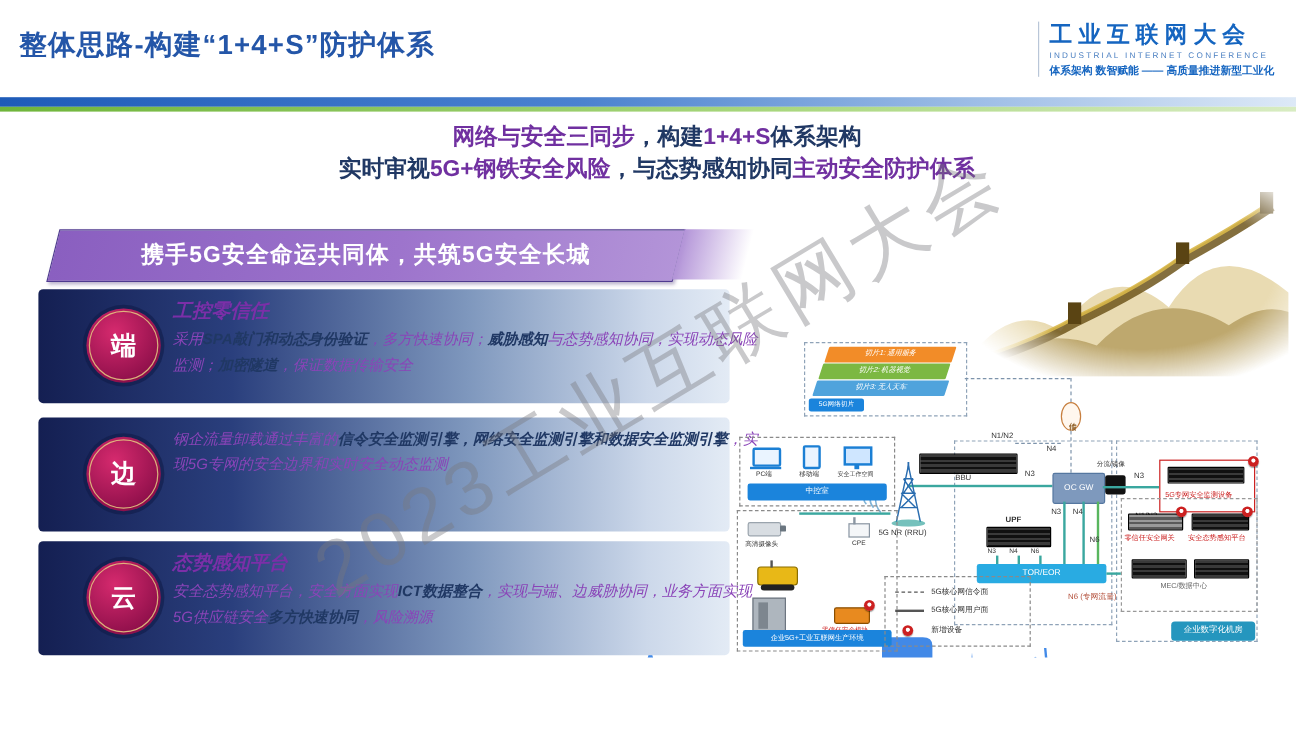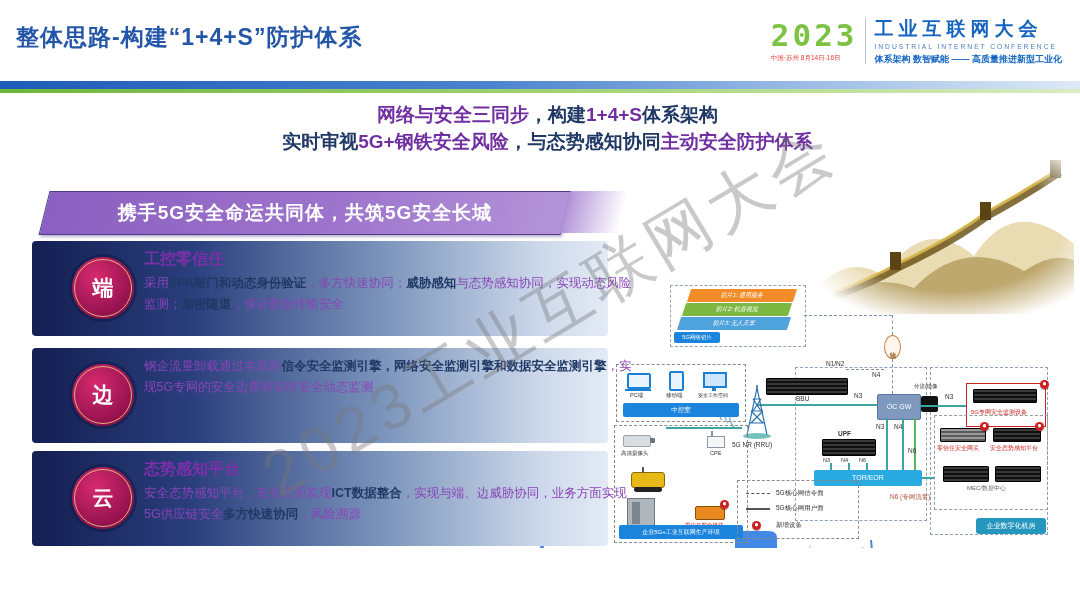--- a/index.html
+++ b/index.html
@@ -37,21 +37,21 @@
     text-align:center;line-height:42px;letter-spacing:1px;}
 
   
   .card{position:absolute;left:32px;width:576px;height:95px;border-radius:4px;z-index:2;
     background:linear-gradient(90deg,#141f52 0%,#2a3f7d 28%,#7e97bd 62%,#ccd8ea 88%,#e3ebf5 100%);}
   .badge{position:absolute;left:40px;top:16px;width:62px;height:62px;border-radius:50%;
     background:radial-gradient(circle at 38% 32%,#d62a6e,#8e0f4a 75%);
     box-shadow:0 0 0 3px rgba(15,25,70,.55);display:flex;align-items:center;justify-content:center;}
   .badge::after{content:"";position:absolute;inset:2px;border:1px solid rgba(230,205,130,.85);border-radius:50%;}
   .badge span{color:#fff;font-size:21px;font-weight:bold;}
-  .card-body{position:absolute;left:112px;top:8px;width:488px;}
+  .card-body{position:absolute;left:112px;top:8px;width:488px;font-style:italic;}
   .card-title{font-size:16px;font-weight:bold;color:#7b2fa8;margin-bottom:3px;}
   .card-text{margin:0;font-size:12.5px;line-height:1.7;}
   .sp{color:#8a44b8;}
   .sb{color:#203864;font-weight:bold;}
 
   
   .watermark{position:absolute;left:170px;top:268px;width:760px;text-align:center;
     transform:rotate(-31deg);transform-origin:center;z-index:9;pointer-events:none;
     font-size:64px;color:rgba(120,120,126,.40);letter-spacing:6px;white-space:nowrap;}
 
@@ -107,24 +107,20 @@
   .bottom-band::after{content:"";position:absolute;inset:0;
     background:repeating-linear-gradient(75deg,rgba(255,255,255,.05) 0 2px,transparent 2px 26px);}
 </style>
 </head>
 <body>
 
 <div class="slide">
 
   <div class="page-title">整体思路-构建“1+4+S”防护体系</div>
   <div class="logo">
-    <div>
-      <div class="logo-year">2023</div>
-      <div class="logo-venue">中国·苏州  8月14日-16日</div>
-    </div>
     <div class="logo-div"></div>
     <div>
       <div class="logo-cn">工业互联网大会</div>
       <div class="logo-en">INDUSTRIAL INTERNET CONFERENCE</div>
       <div class="logo-slogan">体系架构  数智赋能 —— 高质量推进新型工业化</div>
     </div>
   </div>
   <div class="bar-blue"></div>
   <div class="bar-green"></div>
 

